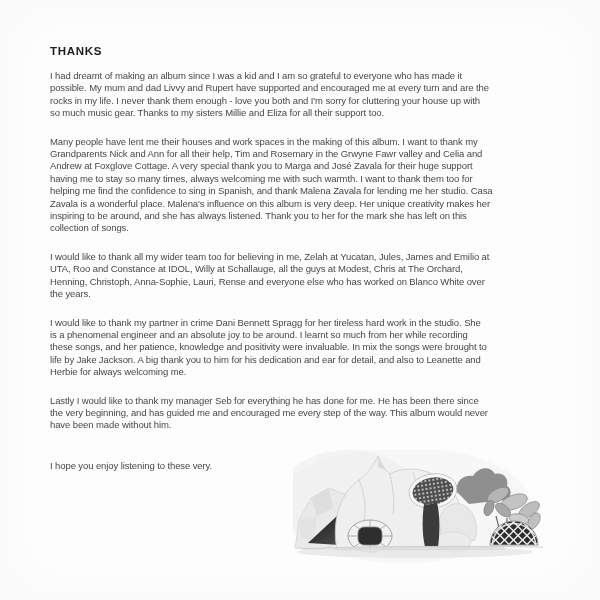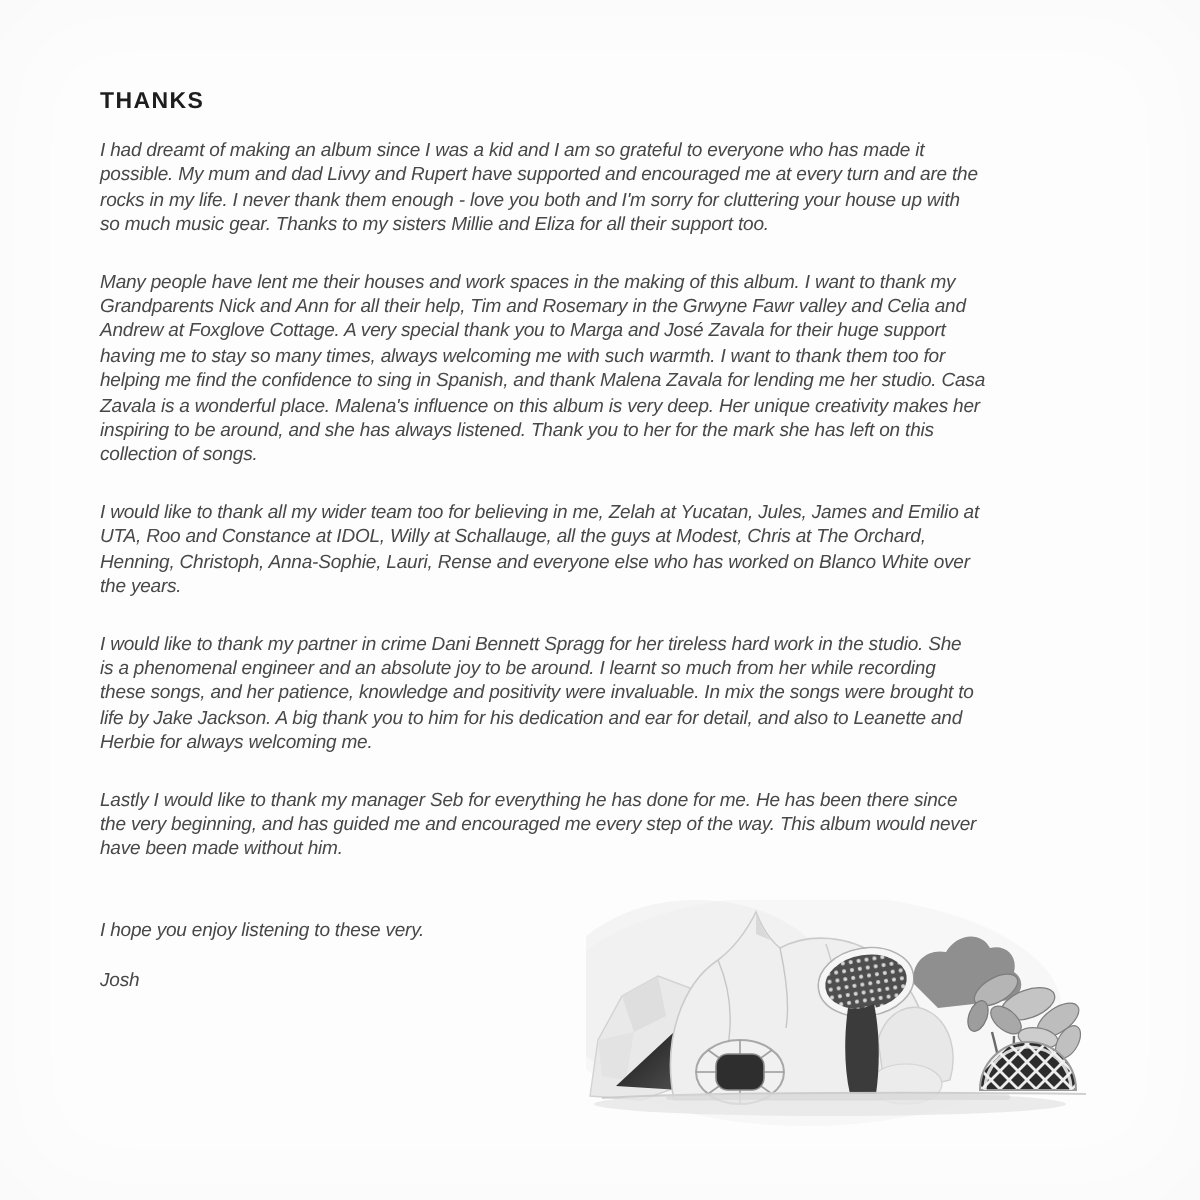--- a/index.html
+++ b/index.html
@@ -28,21 +28,20 @@
     color:#1d1d1d;
     margin:0 0 13px 0;
   }
   .para {
     font-size:9.5px;
     line-height:12.4px;
     letter-spacing:-0.1px;
     margin:0 0 16px 0;
     white-space:pre-line;
     color:#484848;
-    font-style:italic;
   }
   .closing { margin-bottom:0; }
   .closing span { display:block; }
   .photo {
     position:absolute;
     left:293px; top:450px;
     width:272px; height:120px;
   }
 </style>
 </head>
@@ -70,21 +69,20 @@
     <p class="para">I would like to thank my partner in crime Dani Bennett Spragg for her tireless hard work in the studio. She
 is a phenomenal engineer and an absolute joy to be around. I learnt so much from her while recording
 these songs, and her patience, knowledge and positivity were invaluable. In mix the songs were brought to
 life by Jake Jackson. A big thank you to him for his dedication and ear for detail, and also to Leanette and
 Herbie for always welcoming me.</p>
     <p class="para">Lastly I would like to thank my manager Seb for everything he has done for me. He has been there since
 the very beginning, and has guided me and encouraged me every step of the way. This album would never
 have been made without him.</p>
     <p class="para closing">
       <span>I hope you enjoy listening to these very.</span>
-      <span>Josh</span>
     </p>
   </div>
 
   <svg class="photo" viewBox="0 0 272 120" aria-hidden="true">
     <defs>
       <linearGradient id="gDark" x1="0" y1="0" x2="1" y2="1">
         <stop offset="0" stop-color="#191919"></stop>
         <stop offset="1" stop-color="#4e4e4e"></stop>
       </linearGradient>
       <pattern id="dots" width="4" height="4" patternUnits="userSpaceOnUse">

